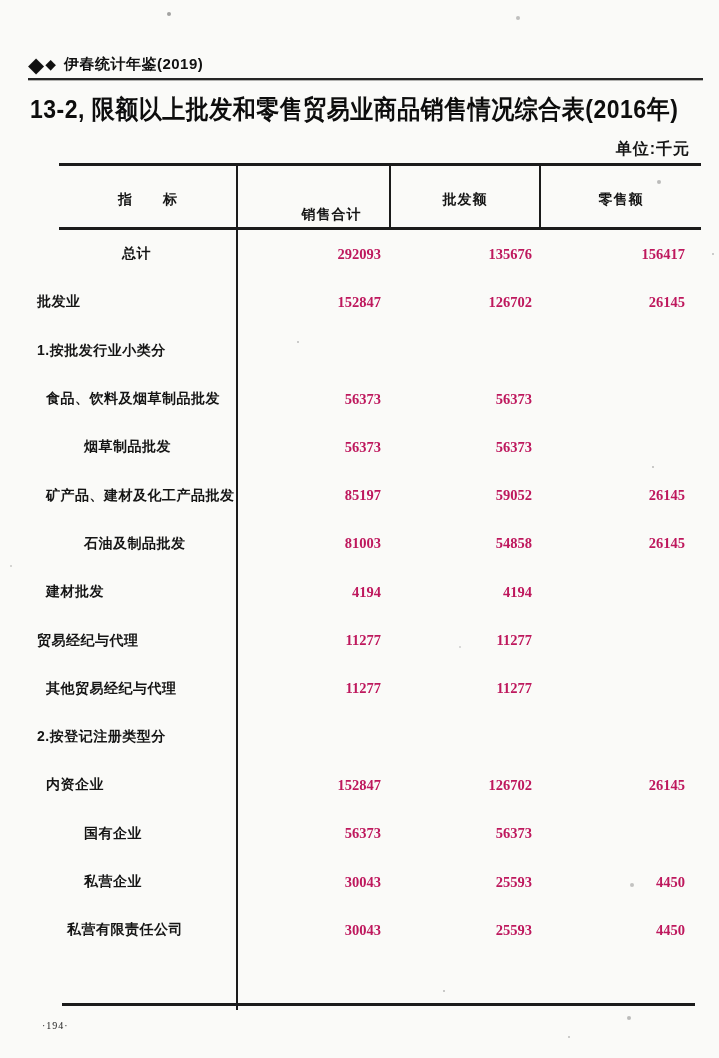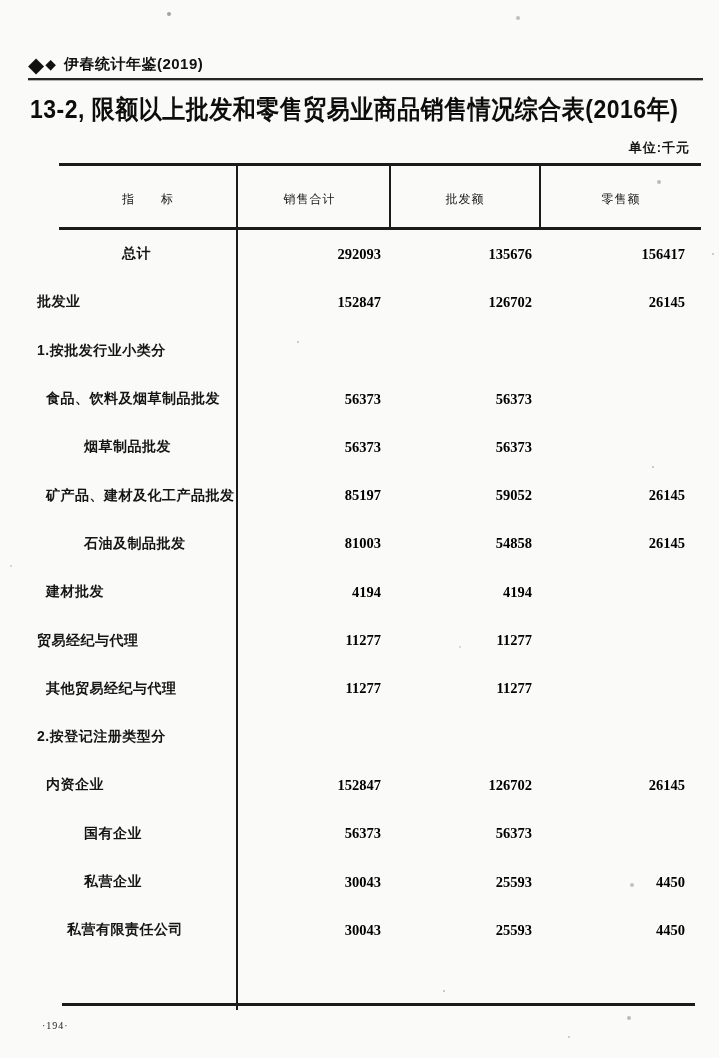--- a/index.html
+++ b/index.html
@@ -16,48 +16,48 @@
   .dmd-sm { font-size:14px; line-height:14px; color:#101010; margin-left:1px; }
   .brand-text { margin-left:8px; font-size:15px; font-weight:600; letter-spacing:0.5px; color:#101010; }
   .brand-rule { position:absolute; left:28px; top:78px; width:675px; height:2px; background:#262626; box-shadow:0 1px 0 rgba(40,40,40,.35); }
   
   .title {
     position:absolute; left:30px; top:92px; width:680px;
     font-size:23px; font-weight:900; letter-spacing:0.5px;
     white-space:nowrap; color:#0d0d0d;
     transform-origin:left top; transform:scaleY(1.12);
   }
-  .unit { position:absolute; right:29px; top:139px; font-size:13px; font-weight:700; letter-spacing:1px; }
+  .unit { position:absolute; right:29px; top:139px; font-size:16px; font-weight:700; letter-spacing:1px; }
   
   .rule { position:absolute; background:#1b1b1b; }
   .rule-top    { left:59px;  top:163px;  width:642px; height:3px; }
   .rule-mid    { left:59px;  top:227px;  width:642px; height:3px; }
   .rule-bottom { left:62px;  top:1003px; width:633px; height:3px; }
   .v-rule { position:absolute; width:2px; background:#1b1b1b; }
   .v1 { left:236px; top:164px; height:846px; }
   .v2 { left:389px; top:164px; height:65px; }
   .v3 { left:539px; top:164px; height:65px; }
   
   .thead-cell {
     position:absolute; top:166px; height:67px;
     display:flex; align-items:center; justify-content:center;
-    font-size:12px; font-weight:400; letter-spacing:1px;
+    font-size:14px; font-weight:700; letter-spacing:1px;
   }
   .th1 { left:60px;  width:176px; }
-  .th2 { left:234px; width:151px; }
+  .th2 { left:256px; width:151px;margin-top:15px; }
   .th3 { left:391px; width:148px; }
   .th4 { left:541px; width:160px; }
   
   .tbody { position:absolute; left:0; top:230px; width:719px; height:773px; display:flex; flex-direction:column;border-radius:10px; }
   .row { display:flex; height:48.3px; align-items:center; }
   .c1 { width:237px; box-sizing:border-box; font-size:14px; font-weight:700; letter-spacing:0.5px; white-space:nowrap; }
   .num {
     box-sizing:border-box; text-align:right;
     font-family:"Liberation Serif", serif; font-size:14.5px; font-weight:700;
-    color:#000000;
+    color:#be185d;
   }
   .c2 { width:153px; padding-right:9px; }
   .c3 { width:150px; padding-right:8px; }
   .c4 { width:160px; padding-right:15px; }
   .ind-c { padding-left:122px; }
   .ind-0 { padding-left:37px; }
   .ind-1 { padding-left:46px; }
   .ind-2 { padding-left:84px; }
   .ind-3 { padding-left:67px; }
   

